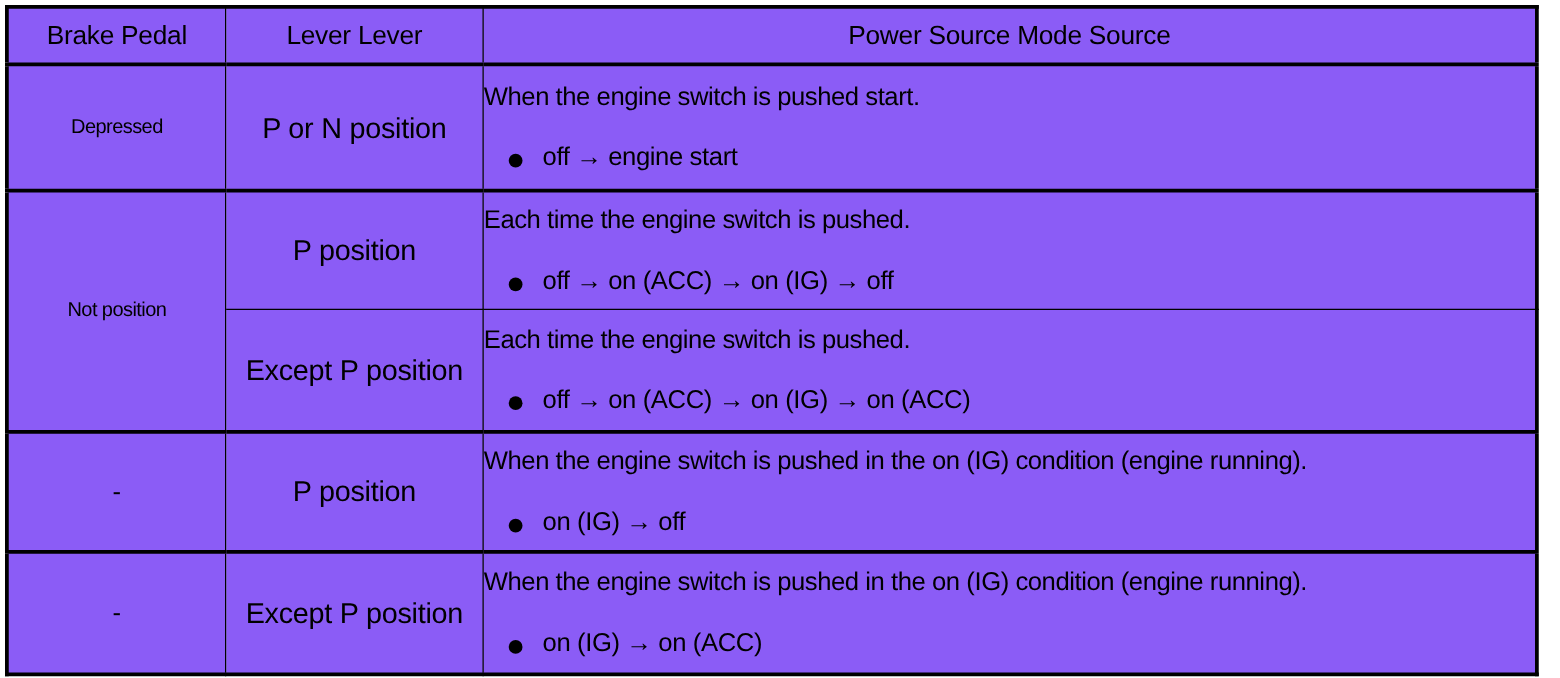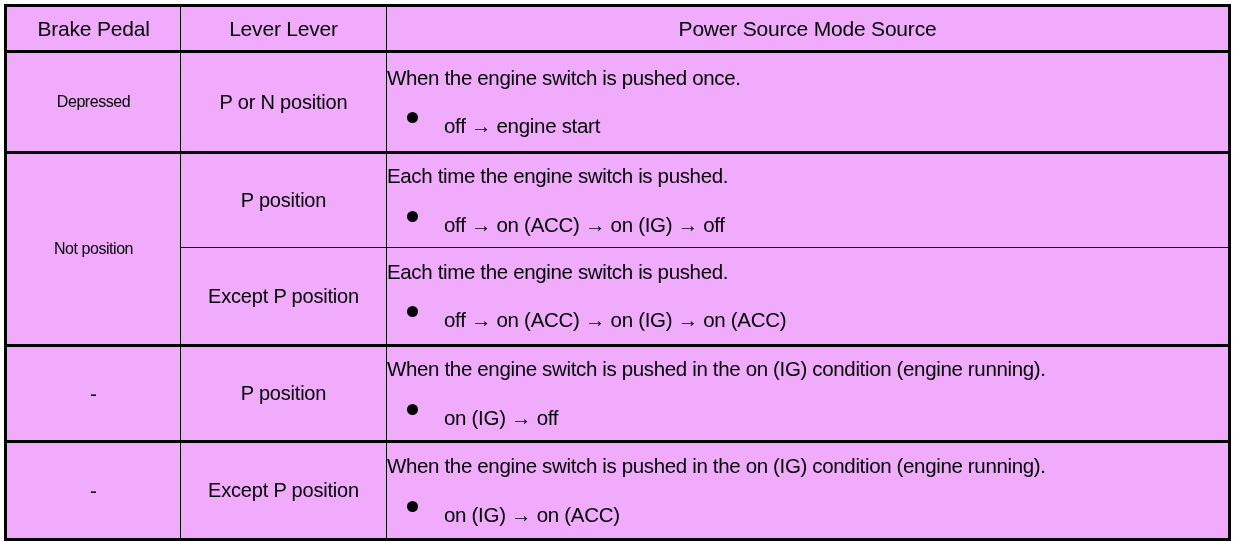--- a/index.html
+++ b/index.html
@@ -31,42 +31,42 @@
     table-layout: fixed;
     border: 3px solid #000000;
   }
 
   table.mode-table td,
   table.mode-table th {
     border: 1.5px solid #000000;
     padding: 0;
     vertical-align: middle;
     font-weight: normal;
-    background: #f0abfc;
+    background: #8b5cf6;
   }
 
   
   table.mode-table { outline: none; }
 
   col.c1 { width: 175px; }
   col.c2 { width: 206px; }
   col.c3 { width: 843px; }
 
   thead th {
     height: 43px;
     text-align: center;
     font-weight: bold;
     font-size: 21px;
     letter-spacing: -0.2px;
     border-bottom: 3px solid #000000 !important;
   }
 
   .cell-center {
     text-align: center;
-    font-size: 20px;
+    font-size: 23px;
     letter-spacing: -0.2px;
   }
 
   .cell-cond {
     text-align: center;
     font-size: 16px;
     letter-spacing: -0.45px;
   }
 
   .cell-dash {
@@ -83,24 +83,23 @@
   }
 
   .pattern-head {
     display: block;
     white-space: nowrap;
     margin: 0 0 0 0;
   }
 
   .bullet-line {
     display: flex;
-    align-items: flex-start;
+    align-items: flex-end;
     margin-top: 26px;
     white-space: nowrap;
-    gap: 10px;
   }
 
   .bullet-dot {
     display: inline-block;
     width: 11px;
     height: 11px;
     border-radius: 50%;
     background: #000000;
     margin-left: 20px;
     margin-right: 16px;
@@ -133,21 +132,21 @@
         <th>Lever Lever</th>
         <th>Power Source Mode Source</th>
       </tr>
     </thead>
     <tbody>
 
       <tr style="height:101px;">
         <td class="cell-cond" rowspan="1">Depressed</td>
         <td class="cell-center">P or N position</td>
         <td class="pattern-cell">
-          <span class="pattern-head">When the engine switch is pushed once.</span>
+          <span class="pattern-head">When the engine switch is pushed start.</span>
           <span class="bullet-line">
             <span class="bullet-dot"></span>
             <span class="bullet-text">off → engine start</span>
           </span>
         </td>
       </tr>
 
       <tr style="height:95px;">
         <td class="cell-cond thick-top" rowspan="2">Not position</td>
         <td class="cell-center thick-top">P position</td>

